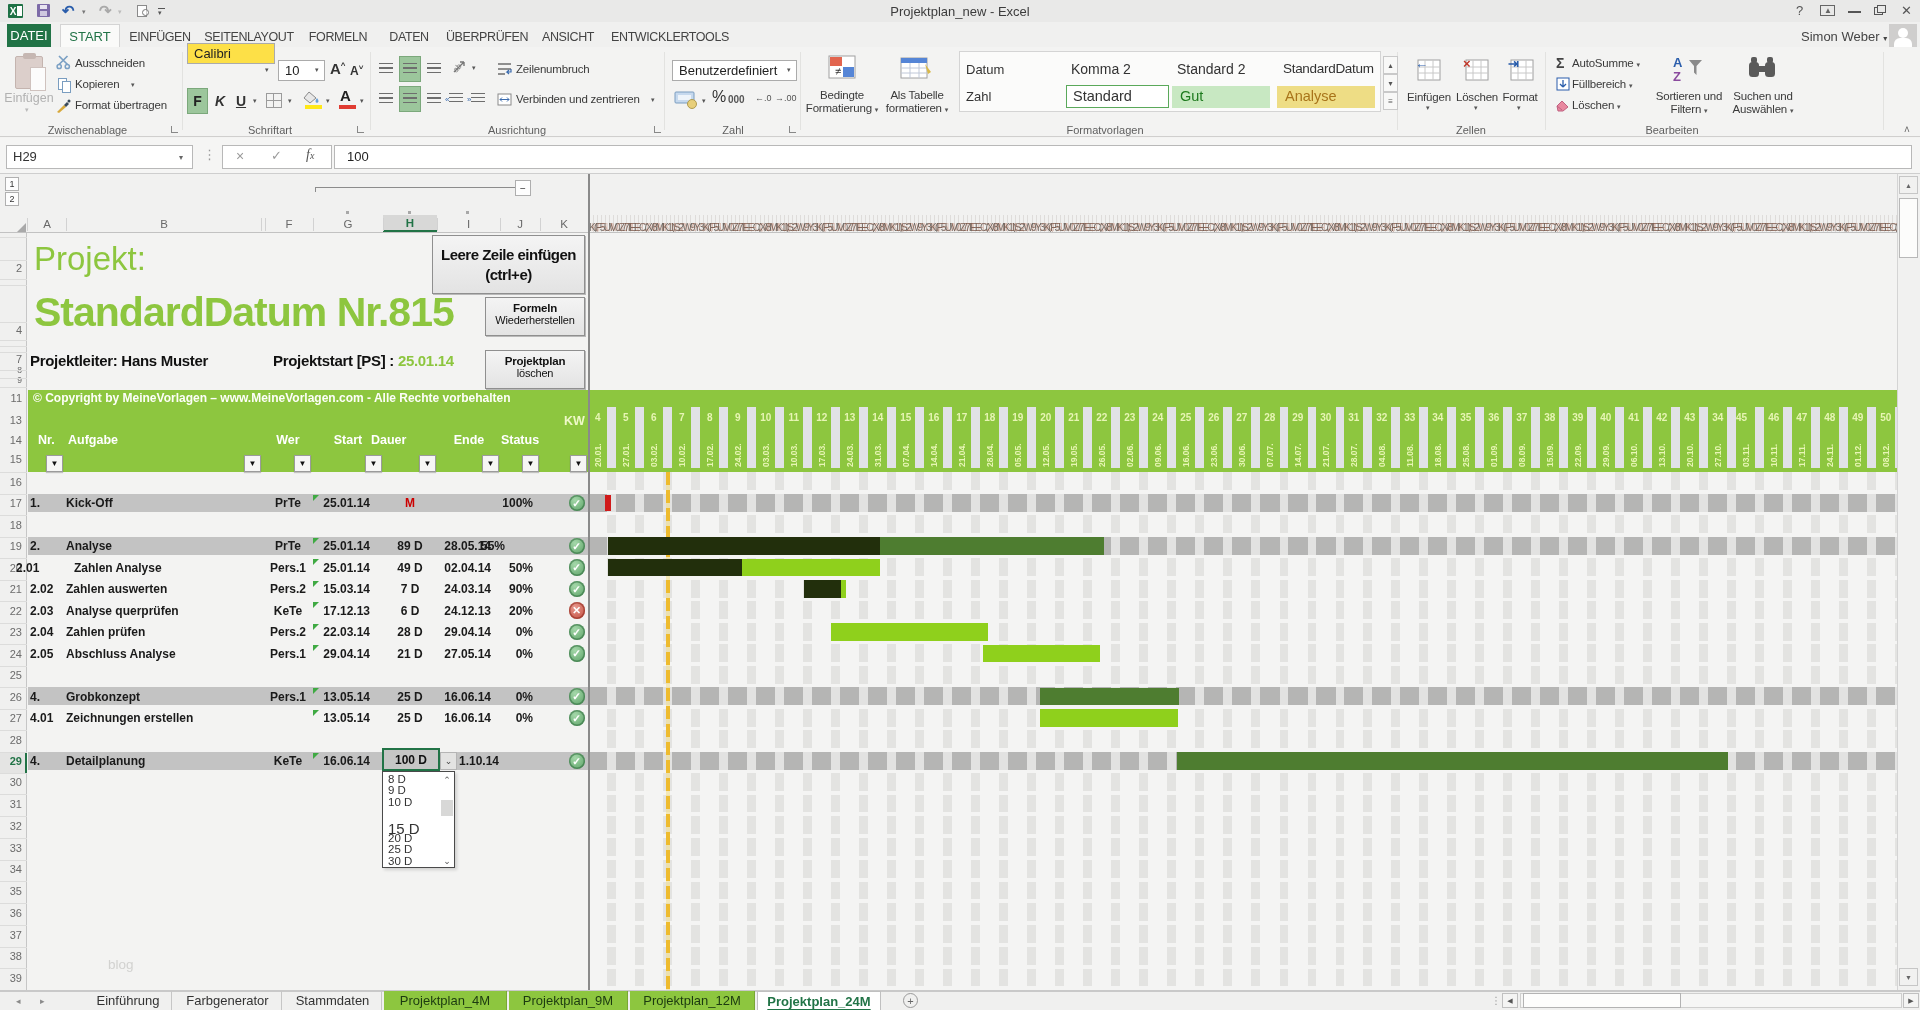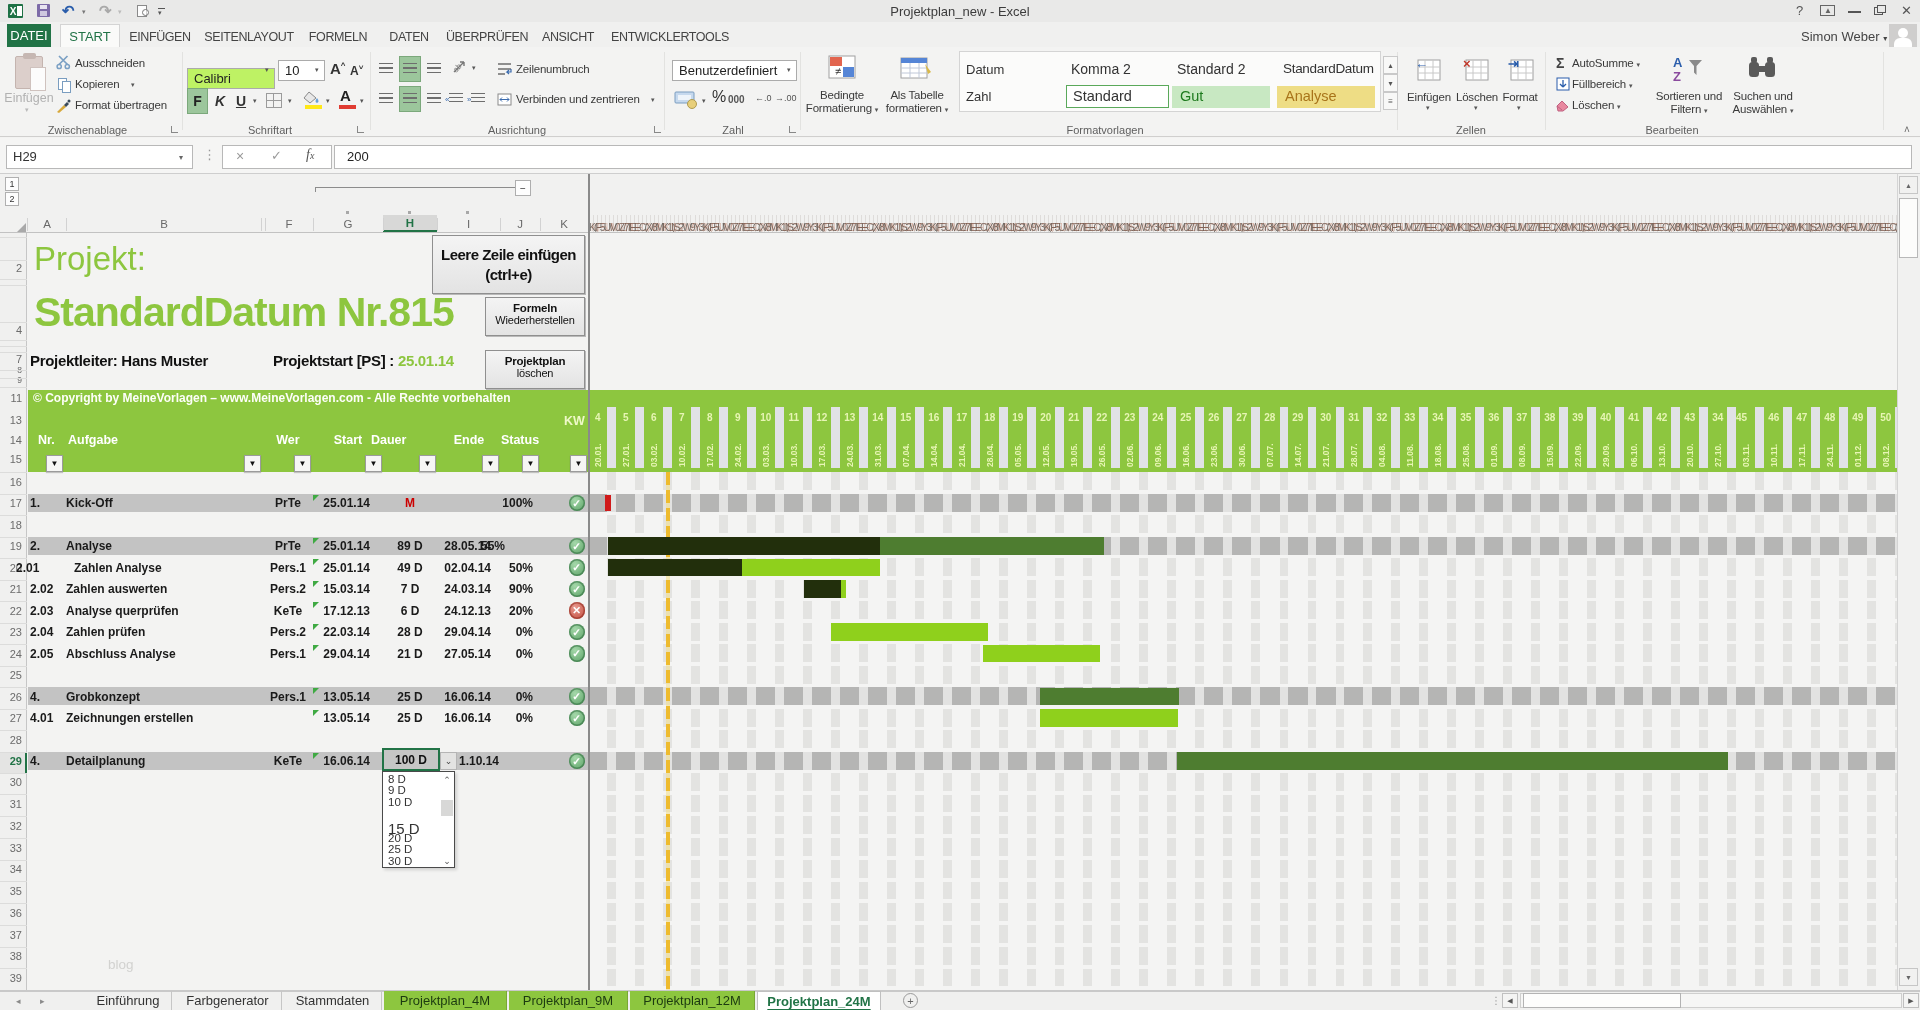--- a/index.html
+++ b/index.html
@@ -77,21 +77,21 @@
 <div class="a rtx" style="left:75px;top:78px">Kopieren</div>
 <div class="a arr" style="left:131px;top:81px">▾</div>
 <svg class="a" style="left:56px;top:99px" width="15" height="14">
     <path d="M1 13 L8 6 L10 8 L3 14 Z" fill="#d8a93c"></path>
     <path d="M8 6 L11 3 L13 5 L10 8 Z" fill="#3a4a5a"></path>
     <circle cx="13" cy="2" r="1.5" fill="#3a4a5a"></circle>
   </svg>
 <div class="a rtx" style="left:75px;top:99px">Format übertragen</div>
 <div class="glbl" style="left:30px;top:124px;width:115px">Zwischenablage</div>
 <div class="a" style="left:171px;top:126px;width:7px;height:7px;border-left:1px solid #888;border-bottom:1px solid #888"></div>
-<div class="a" style="left:187px;top:68px;width:88px;height:21px;background:#bef264;border:1px solid #ababab;font-size:13px;color:#222;padding:2px 16px 0 6px">Calibri</div>
+<div class="a" style="left:187px;top:43px;width:88px;height:21px;background:#fde047;border:1px solid #ababab;font-size:13px;color:#222;padding:2px 16px 0 6px">Calibri</div>
 <div class="a arr" style="left:265px;top:66px">▾</div>
 <div class="a" style="left:278px;top:60px;width:47px;height:21px;background:#fff;border:1px solid #ababab;font-size:13px;color:#222;padding:2px 0 0 6px">10</div>
 <div class="a arr" style="left:315px;top:66px">▾</div>
 <div class="a" style="left:330px;top:60px;font-size:15px;font-weight:bold;color:#333">A<span style="font-size:8px;vertical-align:7px">˄</span></div>
 <div class="a" style="left:350px;top:63px;font-size:12px;font-weight:bold;color:#333">A<span style="font-size:8px;vertical-align:5px">˅</span></div>
 <div class="a ct" style="left:187px;top:88px;width:21px;height:26px;background:#9cc69c;border:1px solid #7ba87b;font-size:14px;font-weight:bold;color:#222">F</div>
 <div class="a ct" style="left:210px;top:88px;width:20px;height:26px;font-size:14px;font-weight:bold;font-style:italic;color:#333">K</div>
 <div class="a ct" style="left:231px;top:88px;width:20px;height:26px;font-size:14px;font-weight:bold;color:#333;text-decoration:underline">U</div>
 <div class="a arr" style="left:253px;top:97px">▾</div>
 <div class="a" style="left:266px;top:93px;width:16px;height:15px;border:1px solid #9b9b9b"></div>
@@ -237,21 +237,21 @@
 <div class="a" style="left:0;top:138px;width:1920px;height:36px;background:#f5f5f4;border-bottom:1px solid #cecece"></div>
 <div class="a" style="left:6px;top:145px;width:187px;height:24px;background:#fff;border:1px solid #b8b8b8"></div>
 <div class="a" style="left:13px;top:149px;font-size:13px;color:#333">H29</div>
 <div class="a" style="left:179px;top:153px;font-size:8px;color:#666">▾</div>
 <div class="a" style="left:203px;top:147px;font-size:13px;color:#999">⋮</div>
 <div class="a" style="left:222px;top:145px;width:110px;height:24px;background:#fff;border:1px solid #b8b8b8"></div>
 <div class="a" style="left:236px;top:148px;font-size:14px;color:#9a9a9a">×</div>
 <div class="a" style="left:271px;top:148px;font-size:13px;color:#9a9a9a">✓</div>
 <div class="a" style="left:306px;top:147px;font-size:14px;font-style:italic;font-family:Liberation Serif,serif;color:#555">f<span style="font-size:10px">x</span></div>
 <div class="a" style="left:334px;top:145px;width:1578px;height:24px;background:#fff;border:1px solid #b8b8b8"></div>
-<div class="a" style="left:347px;top:149px;font-size:13px;color:#222">200</div>
+<div class="a" style="left:347px;top:149px;font-size:13px;color:#222">100</div>
 <div class="a" style="left:0;top:174px;width:1920px;height:41px;background:#f1f1f0"></div>
 <div class="a ct" style="left:5px;top:177px;width:14px;height:14px;background:#fdfdfd;border:1px solid #b0b0b0;font-size:9px;color:#333">1</div>
 <div class="a ct" style="left:5px;top:192px;width:14px;height:14px;background:#fdfdfd;border:1px solid #b0b0b0;font-size:9px;color:#333">2</div>
 <div class="a" style="left:315px;top:187px;width:202px;height:1px;background:#8c8c8c"></div>
 <div class="a" style="left:315px;top:187px;width:1px;height:5px;background:#8c8c8c"></div>
 <div class="a ct" style="left:515px;top:180px;width:16px;height:16px;background:#fdfdfd;border:1px solid #aeaeae;font-size:10px;color:#333">−</div>
 <div class="a" style="left:346px;top:211px;width:3px;height:3px;background:#a8a8a8"></div>
 <div class="a" style="left:408px;top:211px;width:3px;height:3px;background:#a8a8a8"></div>
 <div class="a" style="left:466px;top:211px;width:3px;height:3px;background:#a8a8a8"></div>
 <div class="a" style="left:0;top:215px;width:1920px;height:18px;background:#f1f1f0;border-bottom:1px solid #c2c2c2"></div>

